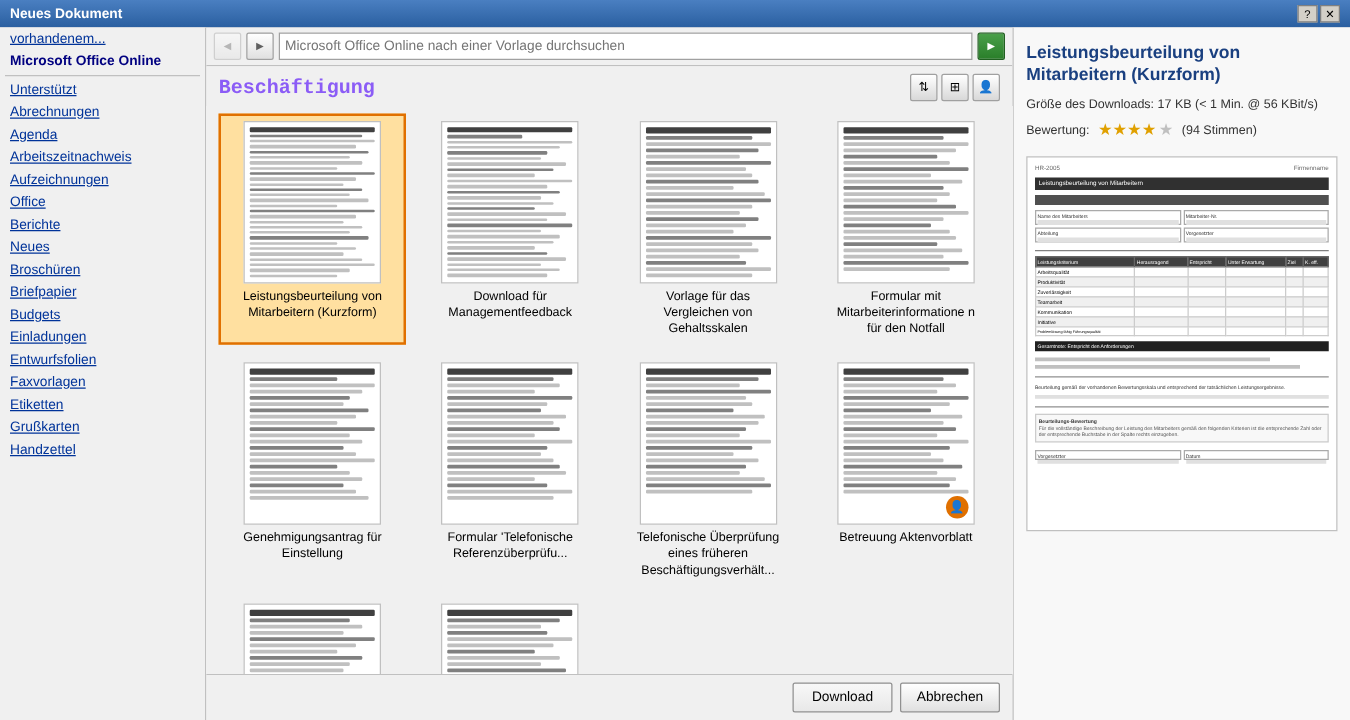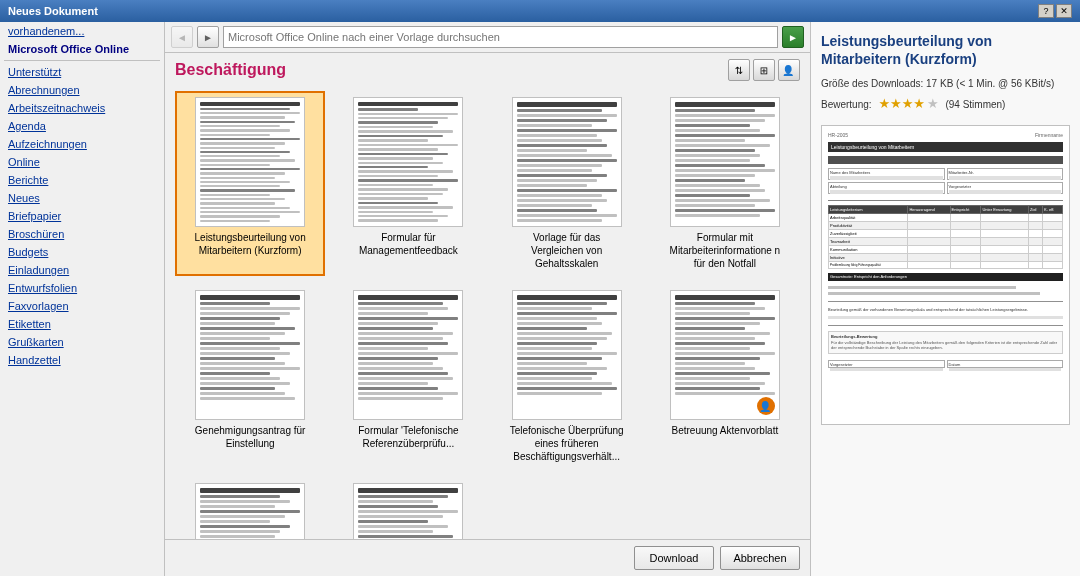--- a/index.html
+++ b/index.html
@@ -139,21 +139,22 @@
     .category-header {
       display: flex;
       align-items: center;
       justify-content: space-between;
       padding: 6px 10px 4px;
       background: #f0f0f0;
     }
     .category-title {
       font-size: 16px;
       font-weight: bold;
-      color: #be185d;
+      color: #8b5cf6;
+      font-family: Liberation Mono, monospace;
     }
     .category-icons {
       display: flex;
       gap: 3px;
     }
     .icon-btn {
       width: 22px;
       height: 22px;
       background: linear-gradient(to bottom, #ffffff, #d8d8d8);
       border: 1px solid #a0a0a0;
@@ -323,28 +324,28 @@
 
 <div class="dialog-body">
 
   <div class="sidebar">
     <div class="sidebar-scroll">
       <div class="sidebar-item">vorhandenem...</div>
       <div class="sidebar-item header">Microsoft Office Online</div>
       <div class="sidebar-divider"></div>
       <div class="sidebar-item">Unterstützt</div>
       <div class="sidebar-item">Abrechnungen</div>
+      <div class="sidebar-item">Agenda</div>
       <div class="sidebar-item">Arbeitszeitnachweis</div>
-      <div class="sidebar-item">Agenda</div>
       <div class="sidebar-item">Aufzeichnungen</div>
-      <div class="sidebar-item">Online</div>
+      <div class="sidebar-item">Office</div>
       <div class="sidebar-item">Berichte</div>
       <div class="sidebar-item">Neues</div>
+      <div class="sidebar-item">Broschüren</div>
       <div class="sidebar-item">Briefpapier</div>
-      <div class="sidebar-item">Broschüren</div>
       <div class="sidebar-item">Budgets</div>
       <div class="sidebar-item">Einladungen</div>
       <div class="sidebar-item">Entwurfsfolien</div>
       <div class="sidebar-item">Faxvorlagen</div>
       <div class="sidebar-item">Etiketten</div>
       <div class="sidebar-item">Grußkarten</div>
       <div class="sidebar-item">Handzettel</div>
     </div>
   </div>
 
@@ -430,21 +431,21 @@
               <div class="doc-line" style="width:90%"></div>
               <div class="doc-line" style="width:85%"></div>
               <div class="doc-line" style="width:70%"></div>
               <div class="doc-line dark" style="width:80%"></div>
               <div class="doc-line" style="width:95%"></div>
               <div class="doc-line" style="width:75%"></div>
               <div class="doc-line" style="width:90%"></div>
               <div class="doc-line" style="width:80%"></div>
             </div>
           </div>
-          <span class="template-label">Formular für Managementfeedback</span>
+          <span class="template-label">Download für Managementfeedback</span>
         </div>
 
         <div class="template-item">
           <div class="template-thumb">
             <div class="doc-lines">
               <div class="doc-line header-line" style="width:100%"></div>
               <div class="doc-line dark" style="width:85%"></div>
               <div class="doc-line" style="width:100%"></div>
               <div class="doc-line dark" style="width:90%"></div>
               <div class="doc-line" style="width:75%"></div>

